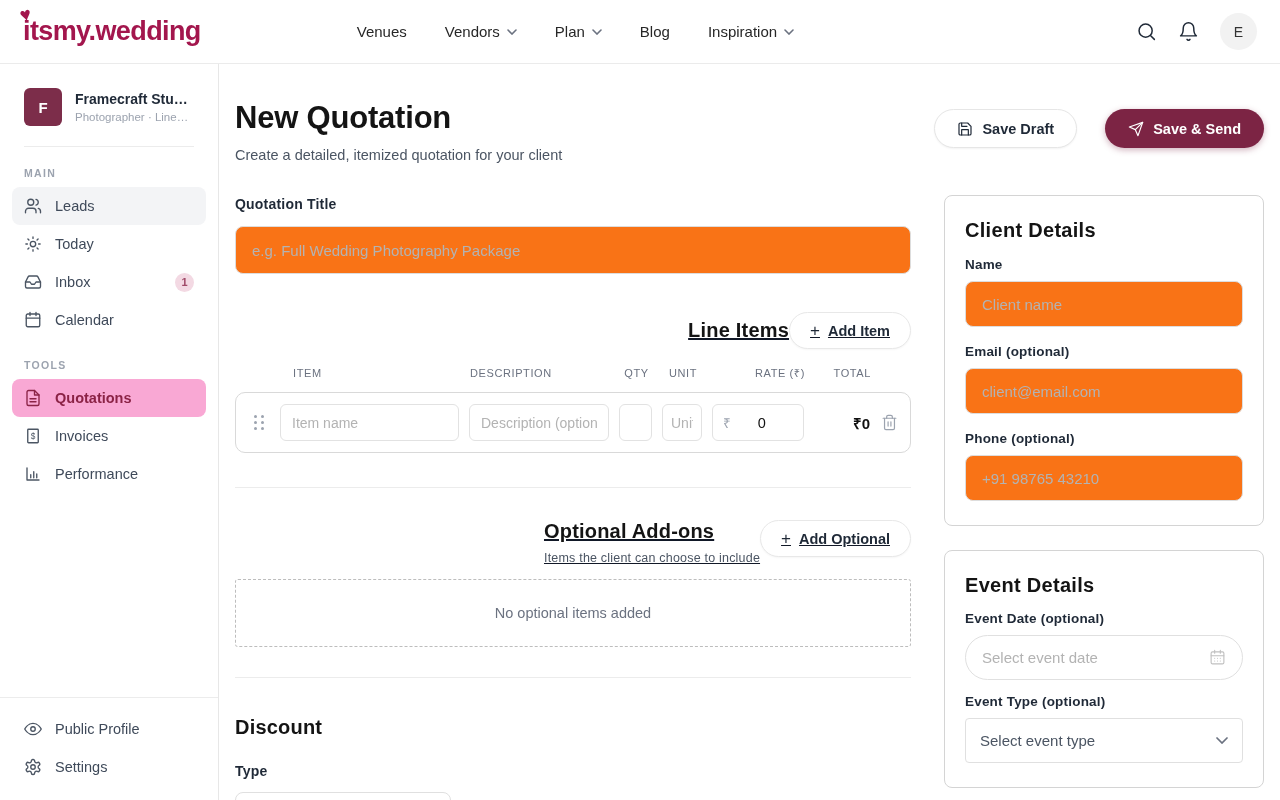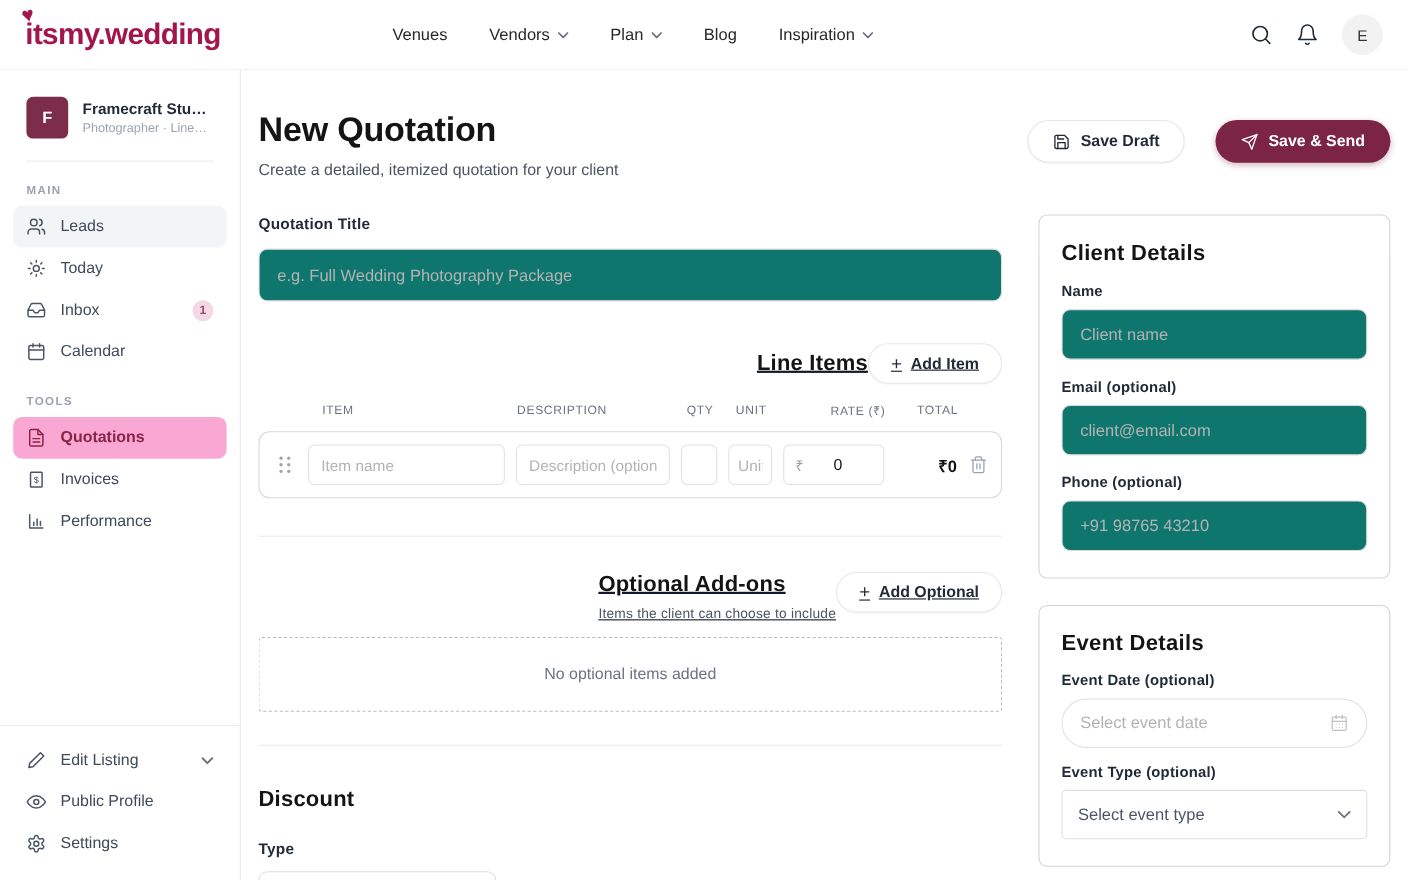--- a/index.html
+++ b/index.html
@@ -52,21 +52,21 @@
   .btn-light { background:#fff; border:1px solid #e6e6e6; color:#1f2937; padding:0 22px; box-shadow:0 1px 2px rgba(0,0,0,.05); }
   .btn-light svg { width:16px; height:16px; stroke:#1f2937; fill:none; stroke-width:1.8; stroke-linecap:round; stroke-linejoin:round; }
   .btn-dark { background:#7c2444; border:none; color:#fff; padding:0 23px; box-shadow:0 2px 6px rgba(124,36,68,.35); }
   .btn-dark svg { width:16px; height:16px; stroke:#fff; fill:none; stroke-width:1.8; stroke-linecap:round; stroke-linejoin:round; }
 
   .content-row { display:flex; gap:33px; margin-top:32px; }
   .form-col { width:676px; flex:none; }
   .right-col { width:320px; flex:none; }
 
   .field-label { font-size:14px; font-weight:600; color:#1f2937; letter-spacing:.2px; }
-  .text-input { width:100%; height:48px; border:1px solid #dddddd; border-radius:8px; padding:16px 16px; font-size:15px; color:#111; margin-top:13px; outline:none; background:#0f766e; }
+  .text-input { width:100%; height:48px; border:1px solid #dddddd; border-radius:8px; padding:16px 16px; font-size:15px; color:#111; margin-top:13px; outline:none; background:#f97316; }
   ::placeholder { color:#b3b3b3; opacity:1; }
 
   .section-head { display:flex; justify-content:flex-end; align-items:center; margin-top:38px;text-decoration:underline; }
   .section-title { font-size:20px; font-weight:600; letter-spacing:.2px; color:#141414; }
   .section-sub { font-size:12.5px; color:#4b5563; margin-top:8px; letter-spacing:.2px; }
   .btn-add { height:37px; border-radius:19px; background:#fff; border:1px solid #e8e8e8; padding:0 20px; font-size:14.5px; font-weight:600; color:#1f2937; display:inline-flex; align-items:center; gap:8px; box-shadow:0 1px 2px rgba(0,0,0,.04); cursor:pointer; white-space:nowrap; }
   .plus { font-size:17px; font-weight:400; line-height:1; }
 
   .li-grid { display:grid; grid-template-columns:22px 1fr 140px 33px 40px 92px 56px 18px; gap:10px; align-items:center; }
   .li-header { padding:0 12px; margin-top:16px; }
@@ -241,31 +241,20 @@
             <path d="M4 4v16h16"></path>
             <path d="M9 17v-4M13 17v-8M17 17v-5"></path>
           </svg>
         <span>Performance</span>
       </div>
     </div>
 
     <div class="sb-footer">
       <div class="sb-item">
         <svg class="ic" viewBox="0 0 24 24">
-            <path d="M17 3l4 4L8 20l-5 1 1-5L17 3z"></path>
-          </svg>
-        <span>Edit Listing</span>
-        <span class="chev-end">
-            <svg viewBox="0 0 10 6">
-              <path d="M1 1l4 4 4-4"></path>
-            </svg>
-          </span>
-      </div>
-      <div class="sb-item">
-        <svg class="ic" viewBox="0 0 24 24">
             <path d="M1 12s4-7.5 11-7.5S23 12 23 12s-4 7.5-11 7.5S1 12 1 12z"></path>
             <circle cx="12" cy="12" r="3"></circle>
           </svg>
         <span>Public Profile</span>
       </div>
       <div class="sb-item">
         <svg class="ic" viewBox="0 0 24 24">
             <path d="M12.22 2h-.44a2 2 0 0 0-2 2v.18a2 2 0 0 1-1 1.73l-.43.25a2 2 0 0 1-2 0l-.15-.08a2 2 0 0 0-2.73.73l-.22.38a2 2 0 0 0 .73 2.73l.15.1a2 2 0 0 1 1 1.72v.51a2 2 0 0 1-1 1.74l-.15.09a2 2 0 0 0-.73 2.73l.22.38a2 2 0 0 0 2.73.73l.15-.08a2 2 0 0 1 2 0l.43.25a2 2 0 0 1 1 1.73V20a2 2 0 0 0 2 2h.44a2 2 0 0 0 2-2v-.18a2 2 0 0 1 1-1.73l.43-.25a2 2 0 0 1 2 0l.15.08a2 2 0 0 0 2.73-.73l.22-.39a2 2 0 0 0-.73-2.73l-.15-.08a2 2 0 0 1-1-1.74v-.5a2 2 0 0 1 1-1.74l.15-.09a2 2 0 0 0 .73-2.73l-.22-.38a2 2 0 0 0-2.73-.73l-.15.08a2 2 0 0 1-2 0l-.43-.25a2 2 0 0 1-1-1.73V4a2 2 0 0 0-2-2z"></path>
             <circle cx="12" cy="12" r="3"></circle>
           </svg>

